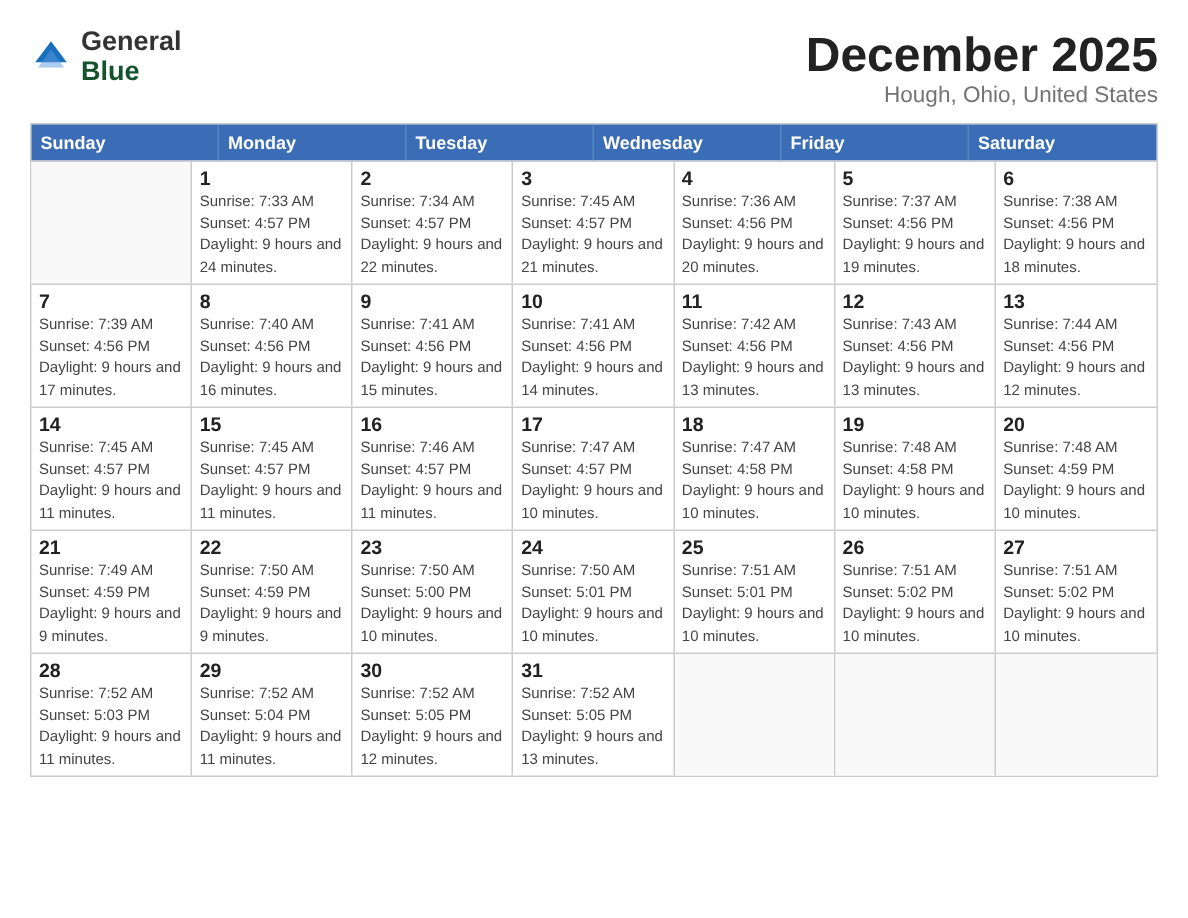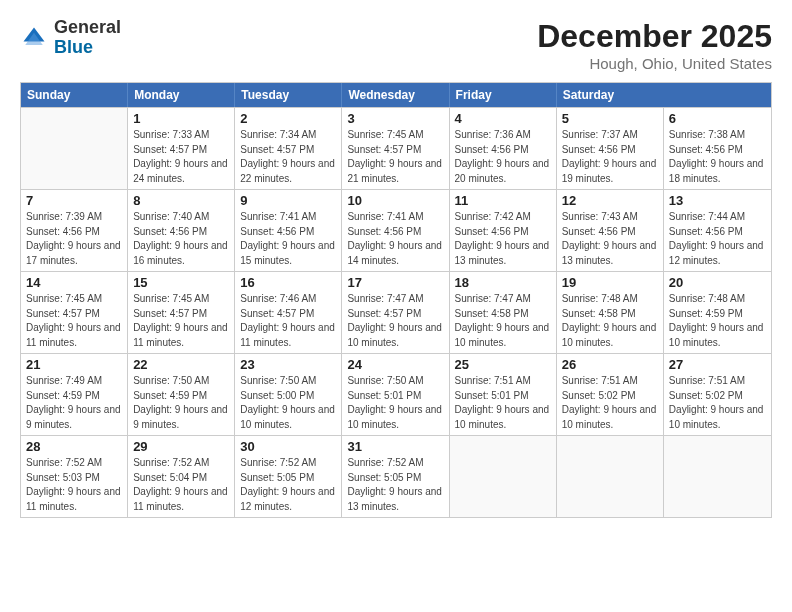--- a/index.html
+++ b/index.html
@@ -27,21 +27,21 @@
       display: flex;
       align-items: center;
       gap: 6px;
     }
     .logo-text {
       font-size: 18px;
       font-weight: bold;
       line-height: 1.1;
     }
     .logo-text span.general { color: #333; }
-    .logo-text span.blue { color: #0369a1; }
+    .logo-text span.blue { color: #14532d; }
     .logo-icon {
       width: 28px;
       height: 28px;
     }
     .title-block {
       text-align: right;
     }
     .main-title {
       font-size: 32px;
       font-weight: bold;
@@ -52,21 +52,21 @@
       color: #737373;
     }
     .calendar {
       flex: 1;
       display: flex;
       flex-direction: column;
       border: 1px solid #ccc;
     }
     .cal-header {
       display: grid;
-      grid-template-columns: repeat(7, 1fr);
+      grid-template-columns: repeat(6, 1fr);
       background: #3a6db5;
     }
     .cal-header-cell {
       color: #fff;
       font-size: 12px;
       font-weight: bold;
       padding: 5px 6px;
       text-align: left;
       border-right: 1px solid #5585c5;
     }

